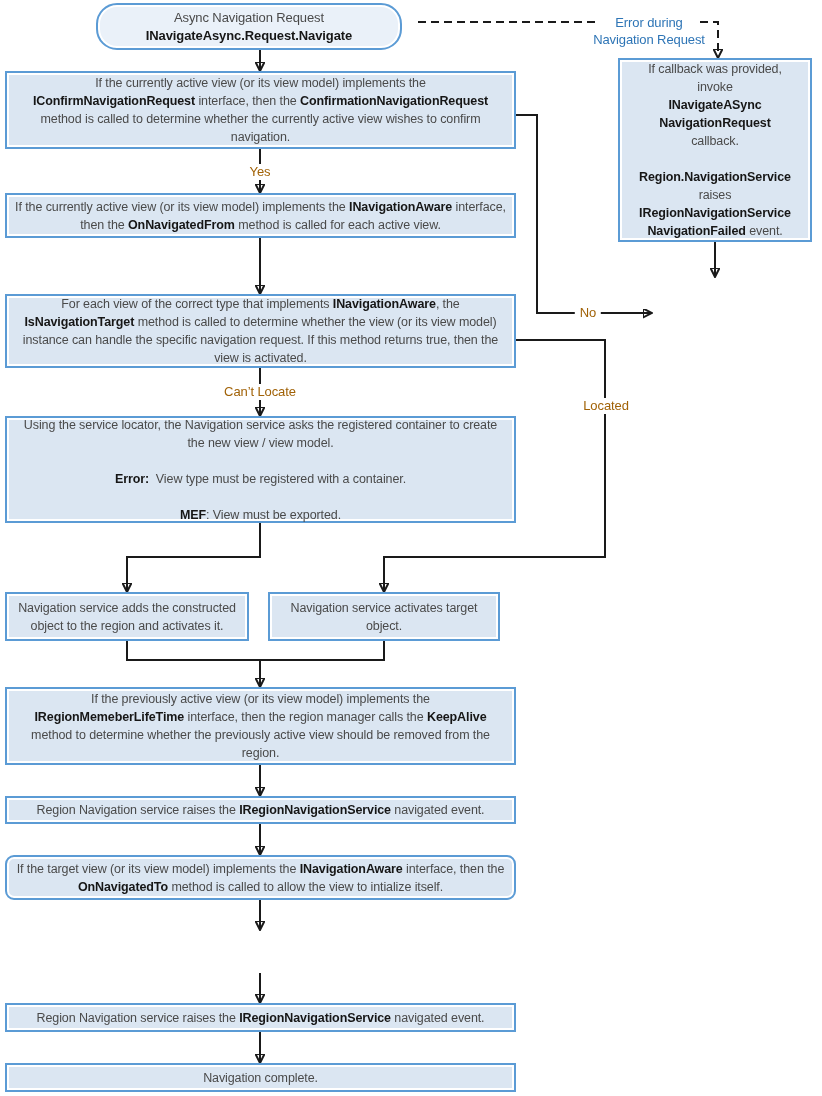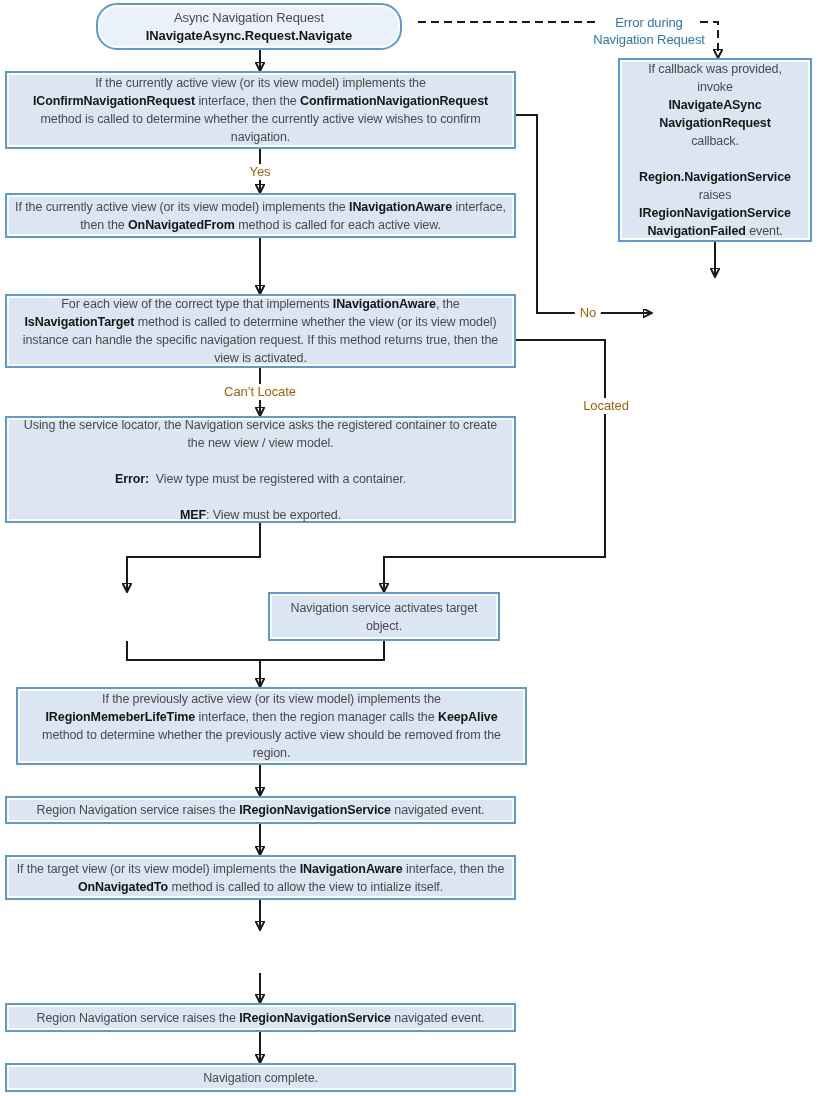--- a/index.html
+++ b/index.html
@@ -81,34 +81,37 @@
   </div>
 
   <div class="node" style="left:5px;top:416px;width:511px;height:107px;">
     <div class="txt"><span>Using the service locator, the Navigation service asks the registered container to create the new view / view model.
 
 </span><span class="b">Error:</span><span>  View type must be registered with a container.
 
 </span><span class="b">MEF</span><span>: View must be exported.</span></div>
   </div>
 
+  <div class="node" style="left:5px;top:592px;width:244px;height:49px;">
+    <div class="txt"><span>Navigation service adds the constructed object to the region and activates it.</span></div>
+  </div>
 
   <div class="node" style="left:268px;top:592px;width:232px;height:49px;">
     <div class="txt"><span>Navigation service activates target object.</span></div>
   </div>
 
-  <div class="node" style="left:16px;top:687px;width:511px;height:78px;">
+  <div class="node" style="left:5px;top:687px;width:511px;height:78px;">
     <div class="txt"><span>If the previously active view (or its view model) implements the </span><span class="b">IRegionMemeberLifeTime</span><span> interface, then the region manager calls the </span><span class="b">KeepAlive</span><span> method to determine whether the previously active view should be removed from the region.</span></div>
   </div>
 
   <div class="node" style="left:5px;top:796px;width:511px;height:28px;">
     <div class="txt"><span>Region Navigation service raises the </span><span class="b">IRegionNavigationService</span><span> navigated event.</span></div>
   </div>
 
-  <div class="node" style="left:5px;top:855px;width:511px;height:45px;">
+  <div class="node" style="left:5px;top:855px;width:511px;height:45px;border-radius:9px;">
     <div class="txt"><span>If the target view (or its view model) implements the </span><span class="b">INavigationAware</span><span> interface, then the </span><span class="b">OnNavigatedTo</span><span> method is called to allow the view to intialize itself.</span></div>
   </div>
 
 
   <div class="node" style="left:5px;top:1003px;width:511px;height:29px;">
     <div class="txt"><span>Region Navigation service raises the </span><span class="b">IRegionNavigationService</span><span> navigated event.</span></div>
   </div>
 
   <div class="node" style="left:5px;top:1063px;width:511px;height:29px;">
     <div class="txt"><span>Navigation complete.</span></div>

